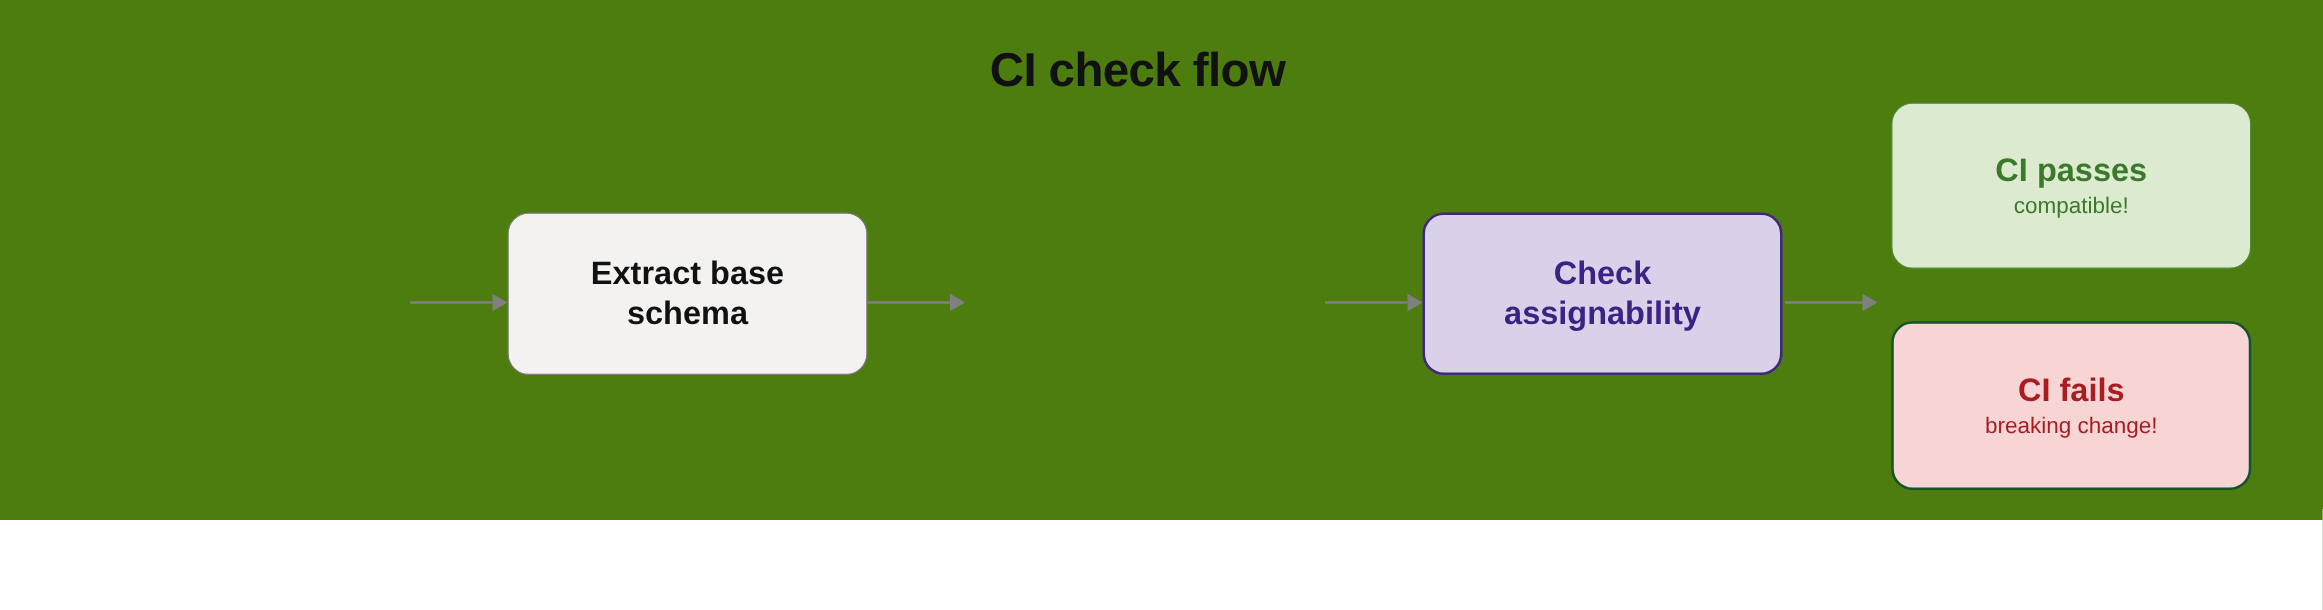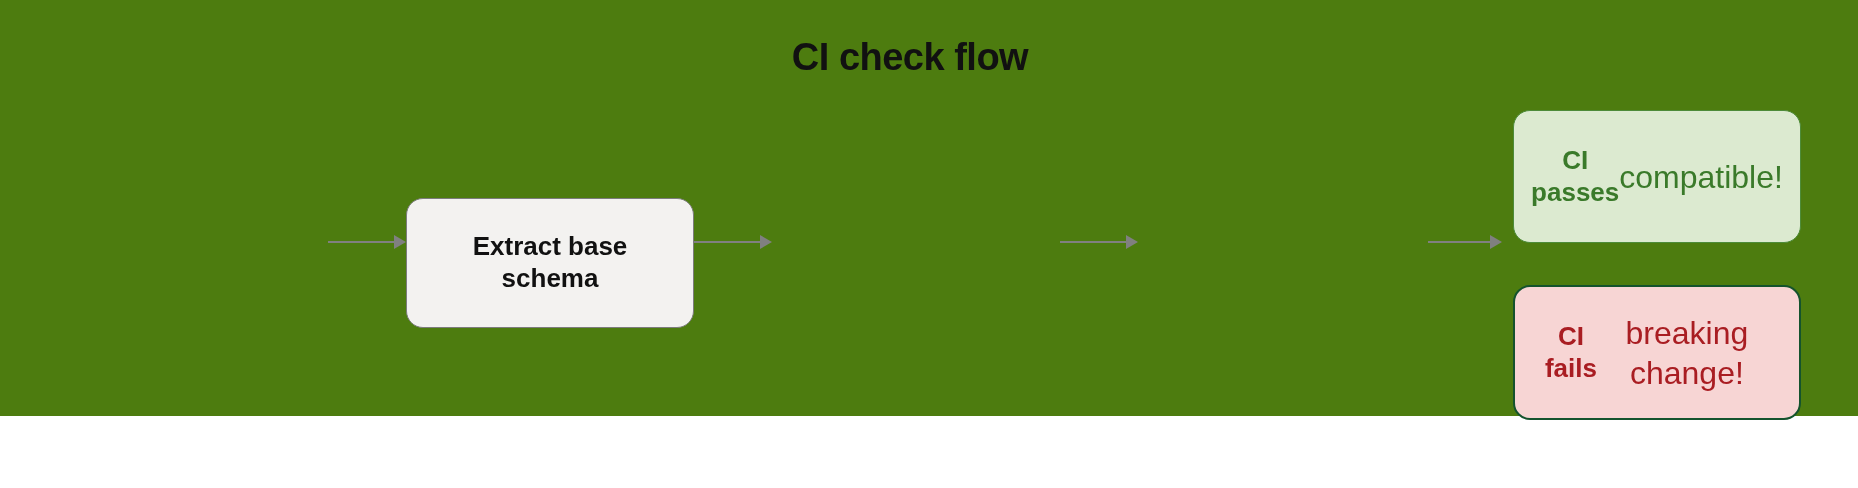--- a/index.html
+++ b/index.html
@@ -21,30 +21,29 @@
     font-weight: 700;
     color: #111111;
     letter-spacing: -0.5px;
     white-space: nowrap;
   }
   .node {
     position: absolute;
     width: 288px; height: 130px;
     border-radius: 17px;
     display: flex;
-    flex-direction: row;
+    flex-direction: column;
     align-items: center;
     justify-content: center;
     text-align: center;
     padding: 8px 26px;
     line-height: 1.22;
-    margin-top: 28px;
   }
   .node .label { font-size: 26px; font-weight: 700; }
-  .node .sublabel { font-size: 32px; font-weight: 400; margin-top: 2px; }
+  .node .sublabel { font-size: 18px; font-weight: 400; margin-top: 2px; }
   .node-step {
     background: #f3f2f0;
     border: 1.5px solid #7c7c7c;
     color: #111111;
   }
   .node-active {
     background: #d8d1e9;
     border: 2px solid #41257f;
     color: #3b2384;
   }
@@ -112,20 +111,23 @@
     <span class="shaft"></span>
     <span class="head"></span>
   </div>
 
 
   <div class="arrow" id="arrow-3">
     <span class="shaft"></span>
     <span class="head"></span>
   </div>
 
+  <div class="node node-active" id="node-check-assignability">
+    <div class="label">Check assignability</div>
+  </div>
 
   <div class="arrow" id="arrow-4">
     <span class="shaft"></span>
     <span class="head"></span>
   </div>
 
   <div class="node node-success" id="node-ci-passes">
     <div class="label">CI passes</div>
     <div class="sublabel">compatible!</div>
   </div>

